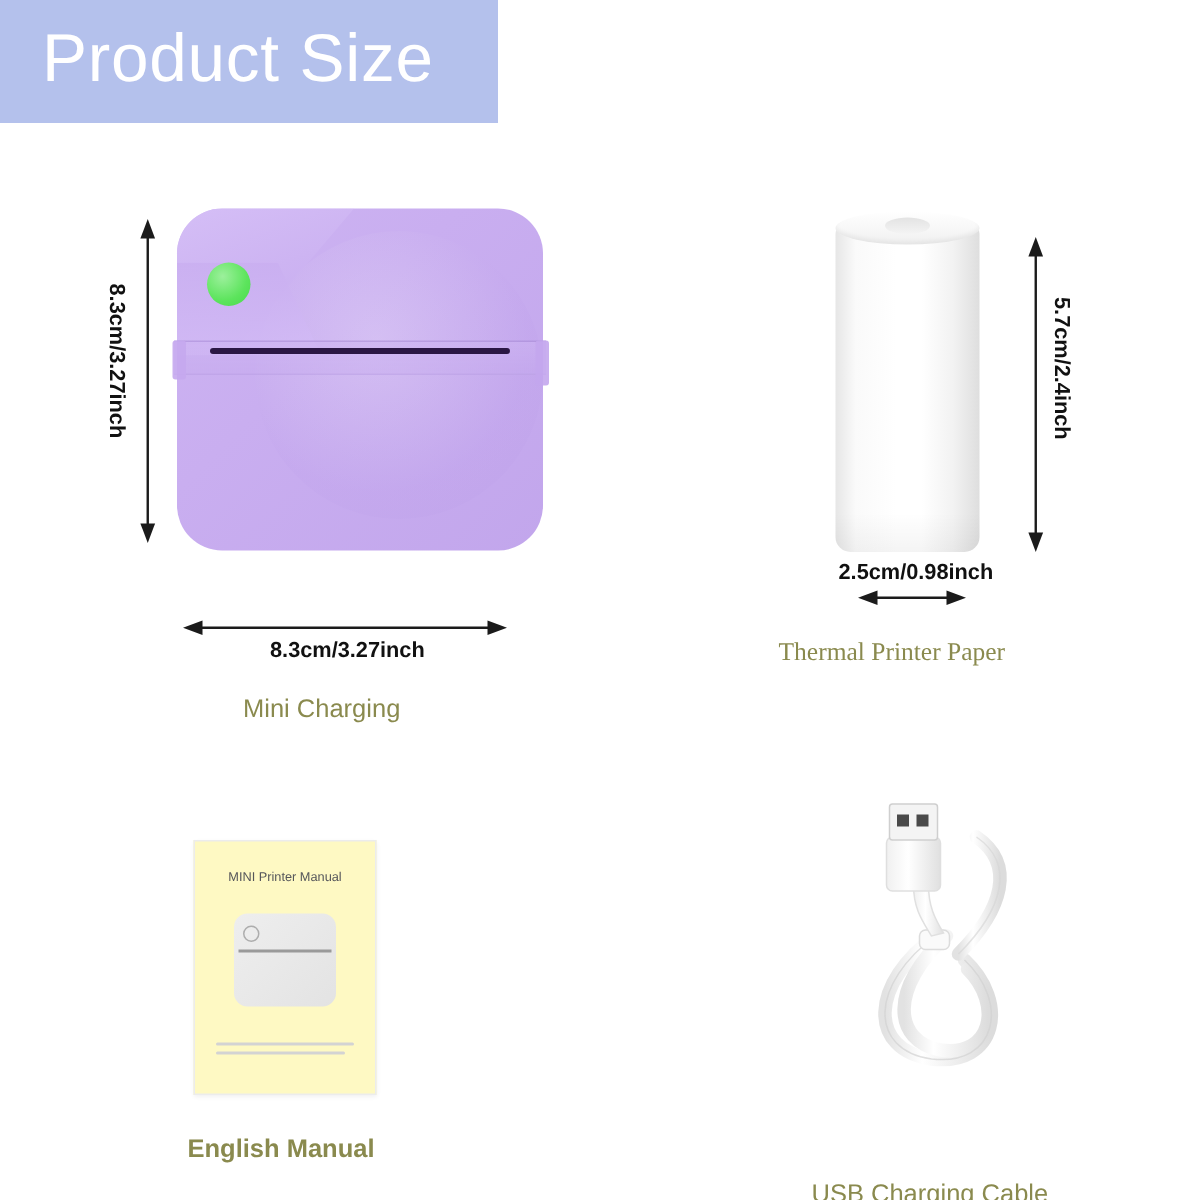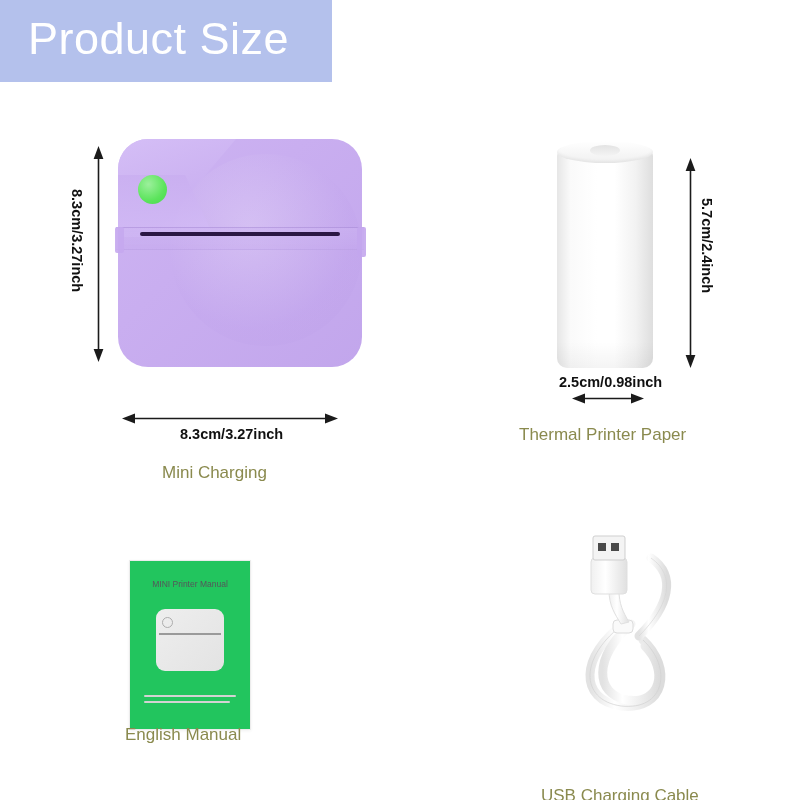--- a/index.html
+++ b/index.html
@@ -130,21 +130,21 @@
   }
   .roll-bottom-shade{
     position:absolute;left:0;bottom:0;width:96px;height:26px;
     border-radius:0 0 10px 10px;
     background:linear-gradient(180deg,rgba(0,0,0,0),rgba(0,0,0,.045));
   }
 
   
   .manual{
     position:absolute;left:129px;top:560px;width:120px;height:168px;
-    background:#22c55e;
+    background:#fef9c3;
     border:1px solid #ececec;
     box-shadow:0 1px 3px rgba(0,0,0,.06);
   }
   .manual-title{
     position:absolute;left:0;top:18px;width:100%;
     text-align:center;
     font-size:8.5px;color:#55565a;
     font-family:"Liberation Sans",sans-serif;
     white-space:nowrap;
   }
@@ -239,36 +239,36 @@
 
     <div class="dim" style="left:559px;top:374px;">2.5cm/0.98inch</div>
     <div class="arrow-h" style="left:572px;top:392px;width:72px;">
       <svg width="72" height="13" viewBox="0 0 72 13">
         <line x1="9" y1="6.5" x2="63" y2="6.5" stroke="#1b1b1b" stroke-width="1.6"></line>
         <polygon points="0,6.5 13,1.6 13,11.4" fill="#1b1b1b"></polygon>
         <polygon points="72,6.5 59,1.6 59,11.4" fill="#1b1b1b"></polygon>
       </svg>
     </div>
 
-    <div class="caption" style="left:519px;top:425px;">Thermal Printer Paper</div>
+    <div class="caption" style="left:519px;top:425px;font-family:Liberation Serif, serif;">Thermal Printer Paper</div>
   </div>
 
   <div>
     <div class="manual">
       <div class="manual-title">MINI Printer Manual</div>
       <div class="manual-art">
         <div class="manual-art-btn"></div>
         <div class="manual-art-slot"></div>
       </div>
       <div class="manual-lines">
         <div class="manual-line l1"></div>
         <div class="manual-line l2"></div>
       </div>
     </div>
-    <div class="caption" style="left:125px;top:725px;">English Manual</div>
+    <div class="caption" style="left:125px;top:756px;font-weight:bold;">English Manual</div>
   </div>
 
   <div>
     <div class="cable">
       <svg width="150" height="185" viewBox="0 0 150 185">
         <defs>
           <linearGradient id="wire" x1="0" y1="0" x2="1" y2="0">
             <stop offset="0%" stop-color="#e2e2e2"></stop>
             <stop offset="35%" stop-color="#ffffff"></stop>
             <stop offset="100%" stop-color="#dcdcdc"></stop>

